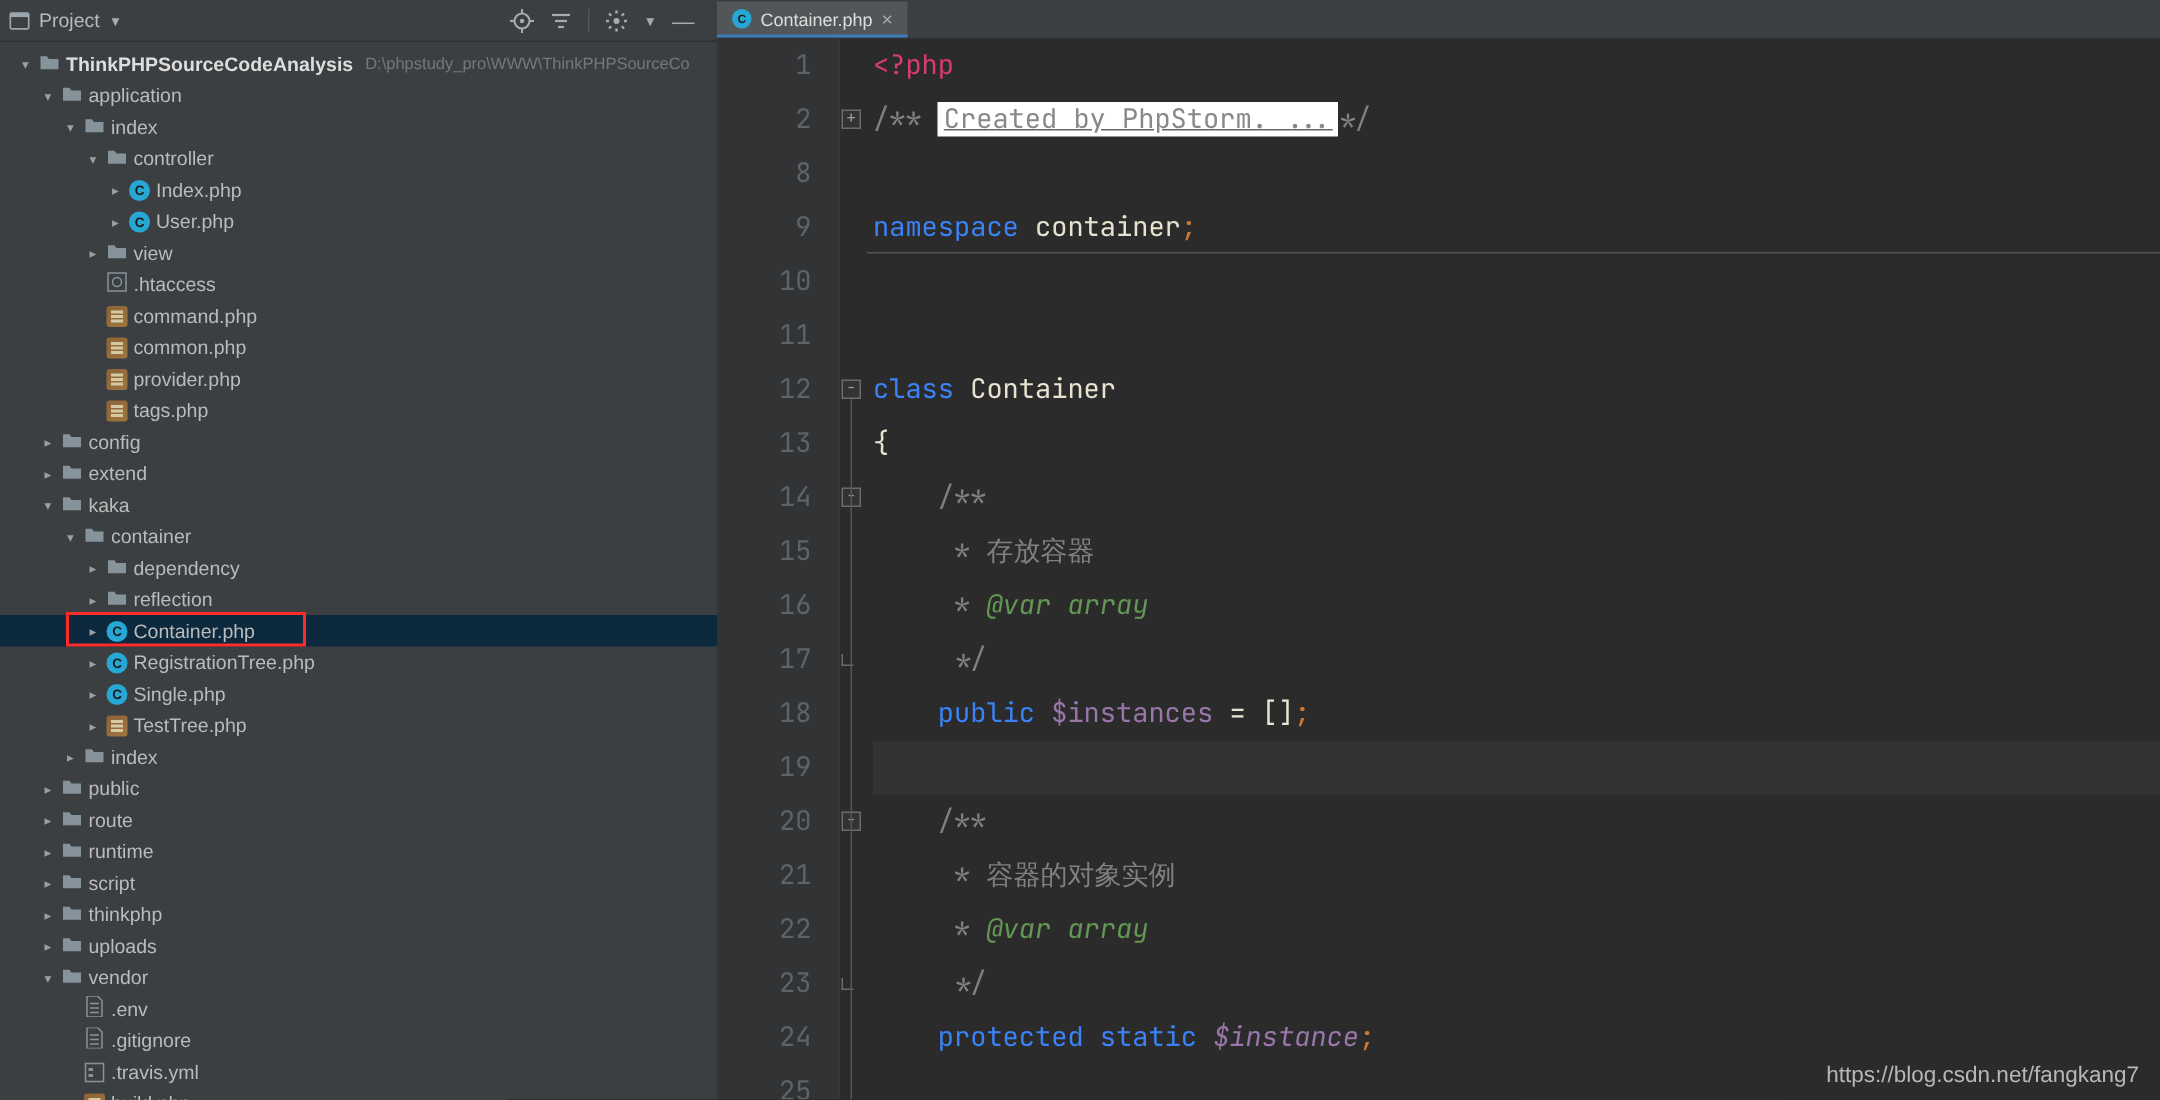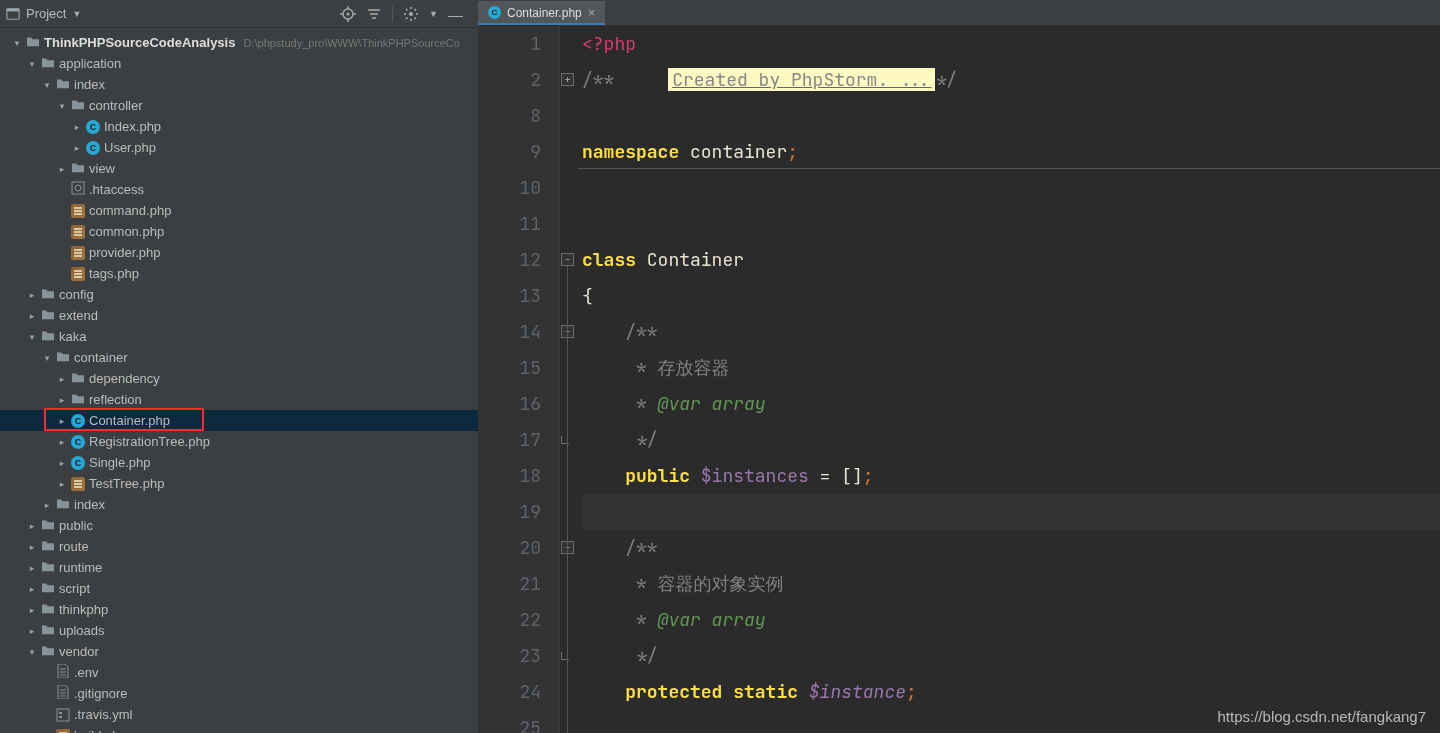--- a/index.html
+++ b/index.html
@@ -166,37 +166,36 @@
 }
 .code-line { height: 36px; }
 .code-line.current { background: #323232; }
 .code hr.sep {
   border: none; border-top: 1px solid #555;
   position: absolute; left: 0; right: 0;
 }
 
 
 .tok-tag { color: #d73c6b; }
-.tok-keyword { color: #fde047; font-weight: bold; }
+.tok-keyword { color: #3b82f6; }
 .tok-ident { color: #e8e2d0; }
 .tok-classname { color: #e8e2d0; }
 .tok-punc { color: #cc7832; }
 .tok-comment { color: #808080; }
 .tok-doccomment { color: #808080; }
 .tok-doctag { color: #629755; font-style: italic; }
 .tok-var { color: #9876aa; }
 .tok-italic { font-style: italic; text-align: right; }
 .tok-namespace { color: #e8e2d0; }
 .tok-hl {
-  background: #fef9c3;
+  background: #ffffff;
   text-decoration: underline;
   text-decoration-color: #666;
   color: #888;
   padding: 0 4px;
-  margin-left: 43px;
 }
 
 .watermark {
   position: absolute;
   right: 14px;
   bottom: 8px;
   color: #cfcfcf;
   font-size: 15px;
   font-family: Arial, sans-serif;
   opacity: 0.85;

